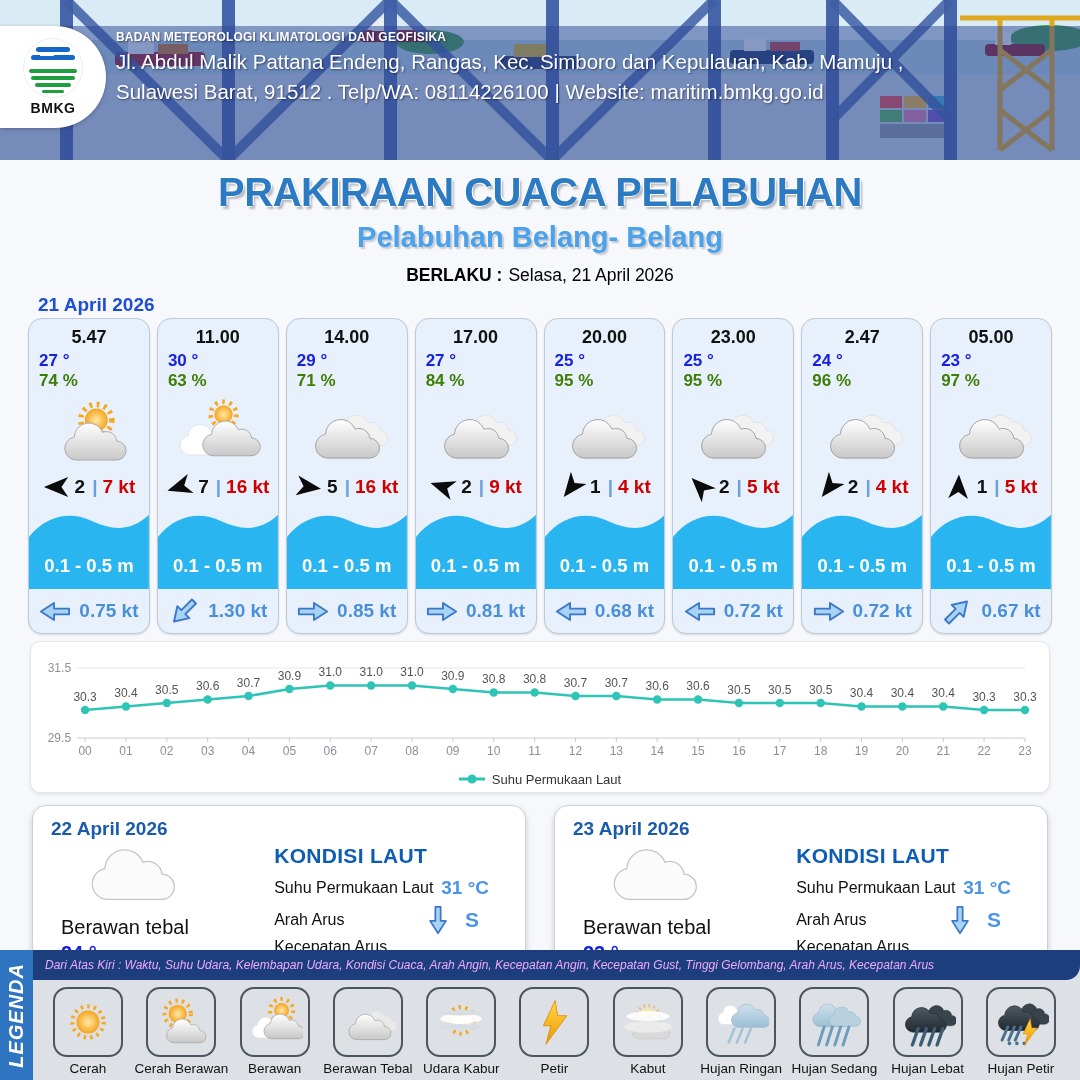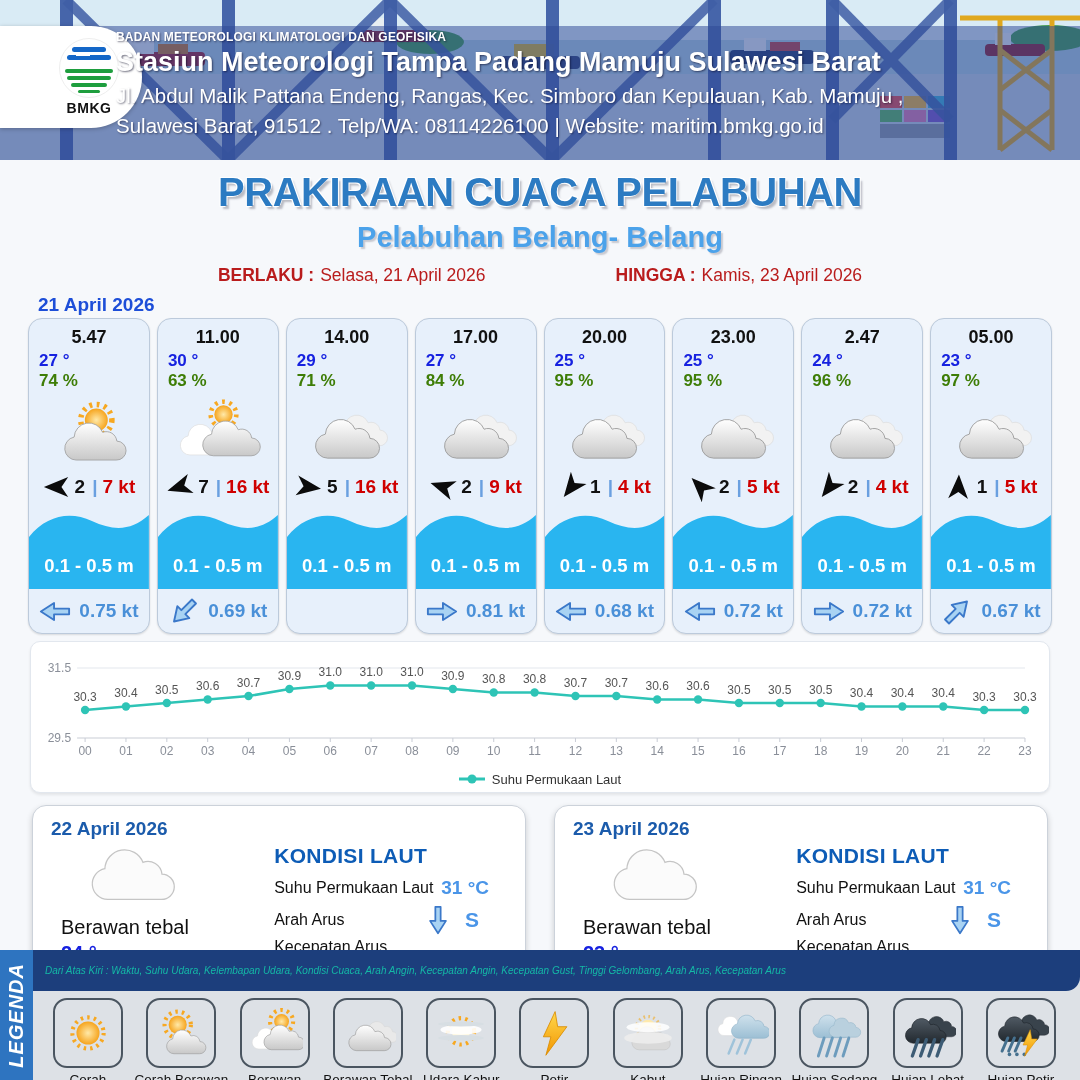--- a/index.html
+++ b/index.html
@@ -4,35 +4,35 @@
 <style>
   html,body{margin:0;padding:0;}
   body{width:1080px;height:1080px;overflow:hidden;background:#f6f8fb;
        font-family:"Liberation Sans",sans-serif;position:relative;}
 
   
   .hdr{position:relative;width:1080px;height:160px;overflow:hidden;background:#cfe4f0;}
   .hdr svg.scene{position:absolute;inset:0;}
   .logo{position:absolute;left:0;top:26px;width:106px;height:102px;background:#fff;
         border-radius:0 52px 52px 0;display:flex;flex-direction:column;align-items:center;
-        justify-content:center;z-index:3;box-shadow:0 1px 4px rgba(0,0,0,.25);padding-left:36px;}
+        justify-content:center;z-index:3;box-shadow:0 1px 4px rgba(0,0,0,.25);}
   .logo .glb{width:58px;height:58px;border-radius:50%;overflow:hidden;background:#fff;border:1px solid #eee;}
   .logo .t{font-size:14px;font-weight:bold;color:#111;margin-top:2px;letter-spacing:.5px;}
   .htx{position:absolute;left:116px;top:30px;z-index:3;color:#fff;}
   .htx .l1{font-size:12px;font-weight:bold;letter-spacing:.2px;text-shadow:1px 1px 2px rgba(0,0,30,.5);}
   .htx .l2{font-size:27px;font-weight:bold;margin-top:3px;text-shadow:1px 1px 2px rgba(0,0,30,.55);}
   .htx .l3,.htx .l4{font-size:20.5px;margin-top:6px;text-shadow:1px 1px 2px rgba(0,0,30,.5);}
 
   
   .titlebox{text-align:center;padding-top:10px;}
   .t-main{font-size:40px;font-weight:bold;color:#2c7bc2;letter-spacing:-.5px;
           text-shadow:-1px -1px 0 #fff,1px -1px 0 #fff,-1px 1px 0 #fff,2.5px 2.5px 2px rgba(50,50,70,.3);}
   .t-sub{font-size:29px;font-weight:bold;color:#4ba2ea;margin-top:6px;
          text-shadow:2px 2px 1.5px rgba(60,60,80,.25);}
-  .t-valid{margin-top:11px;font-size:17.5px;color:#b91c1c;display:flex;justify-content:center;gap:130px;}
+  .t-valid{margin-top:11px;font-size:17.5px;color:#000000;display:flex;justify-content:center;gap:130px;}
   .t-valid b{font-weight:bold;margin-right:6px;}
 
   
   .fdate{margin:8px 0 2px 38px;font-size:19px;font-weight:bold;color:#1d4ed8;}
   .cards{display:flex;gap:7px;margin:0 28px;}
   .fc{flex:1;background:#e7f0fb;border:1px solid #bccadb;border-radius:14px;overflow:hidden;
       display:flex;flex-direction:column;box-shadow:0 1px 2px rgba(0,0,0,.12);}
   .fc .tm{text-align:center;font-size:18px;font-weight:bold;color:#111;padding-top:8px;}
   .fc .tr{display:flex;justify-content:space-between;padding:3px 10px 0 10px;font-size:17px;font-weight:bold;flex-direction:column;}
   .fc .tp{color:#1722e0;}
@@ -84,22 +84,22 @@
   .kwave svg{position:absolute;inset:0;width:100%;height:100%;}
   .kwave span{position:absolute;left:0;right:0;bottom:7px;text-align:center;color:#fff;
               font-size:19px;font-weight:bold;}
 
   
   .legend{position:absolute;left:0;right:0;bottom:0;height:130px;background:#dde1e6;}
   .legband{position:absolute;left:0;top:0;bottom:0;width:33px;background:#2e74c0;
            display:flex;align-items:center;justify-content:center;z-index:2;}
   .legband span{writing-mode:vertical-rl;transform:rotate(180deg);color:#fff;font-weight:bold;
                 font-style:italic;font-size:20px;letter-spacing:1px;}
-  .legnote{margin-left:33px;background:#1c3e7c;color:#14b8a6;font-style:italic;font-size:10px;
-           padding:15px 12px;border-radius:0 0 14px 0;}
+  .legnote{margin-left:33px;background:#1c3e7c;color:#f0abfc;font-style:italic;font-size:12px;
+           padding:8px 12px;border-radius:0 0 14px 0;}
   .legitems{margin-left:33px;display:flex;justify-content:space-between;padding:7px 14px 0 10px;}
   .legit{display:flex;flex-direction:column;align-items:center;width:90px;}
   .legbox{width:66px;height:66px;border:2px solid #4a5560;border-radius:14px;background:#dde1e6;
           display:flex;align-items:center;justify-content:center;}
   .leglab{font-size:13.5px;color:#111;margin-top:4px;white-space:nowrap;}
 </style>
 </head>
 <body>
 
 <svg width="0" height="0" style="position:absolute">
@@ -226,32 +226,30 @@
             <rect x="7" y="37" width="44" height="4" rx="2"></rect>
             <rect x="11" y="44" width="36" height="4" rx="2"></rect>
             <rect x="18" y="51" width="22" height="3" rx="1.5"></rect>
           </g>
       </svg>
     </div>
     <div class="t">BMKG</div>
   </div>
   <div class="htx">
     <div class="l1">BADAN METEOROLOGI KLIMATOLOGI DAN GEOFISIKA</div>
-    <div class="l2">Stasiun Meteorologi Tampa Padang Mamuju Sulawesi Barat</div>
     <div class="l3">Jl. Abdul Malik Pattana Endeng, Rangas, Kec. Simboro dan Kepulauan, Kab. Mamuju ,</div>
     <div class="l4">Sulawesi Barat, 91512 . Telp/WA: 08114226100 | Website: maritim.bmkg.go.id</div>
   </div>
 </div>
 
 <div class="titlebox">
   <div class="t-main">PRAKIRAAN CUACA PELABUHAN</div>
   <div class="t-sub">Pelabuhan Belang- Belang</div>
   <div class="t-valid">
     <span><b>BERLAKU :</b><span>Selasa, 21 April 2026</span></span>
-    <span><b>HINGGA :</b><span>Kamis, 23 April 2026</span></span>
   </div>
 </div>
 
 <div class="fdate">21 April 2026</div>
 
 <div class="cards" id="cards">
   <div class="fc">
     <div class="tm">5.47</div>
     <div class="tr">
       <span class="tp">27 °</span>
@@ -314,21 +312,21 @@
         <path d="M0 30 C18 8 42 4 64 14 C86 24 104 24 122 8 L122 82 L0 82 Z" fill="#29b5f0"></path>
       </svg>
       <span>0.1 - 0.5 m</span>
     </div>
     <div class="cu">
       <span class="rot" style="transform: rotate(135deg);">
         <svg width="32" height="23" viewBox="0 0 34 24">
             <use href="#oarrP" fill="#a9d3f3" stroke="#3b78c9" stroke-width="2" stroke-linejoin="round"></use>
           </svg>
       </span>
-      <span>0.69 kt</span>
+      <span>1.30 kt</span>
     </div>
   </div>
 
   <div class="fc">
     <div class="tm">14.00</div>
     <div class="tr">
       <span class="tp">29 °</span>
       <span class="rh">71 %</span>
     </div>
     <div class="ic">
@@ -344,20 +342,28 @@
       </span>
       <span class="wn">5</span>
       <span class="sep">|</span>
       <span class="gs">16 kt</span>
     </div>
     <div class="wv">
       <svg viewBox="0 0 122 82" preserveAspectRatio="none">
         <path d="M0 30 C18 8 42 4 64 14 C86 24 104 24 122 8 L122 82 L0 82 Z" fill="#29b5f0"></path>
       </svg>
       <span>0.1 - 0.5 m</span>
+    </div>
+    <div class="cu">
+      <span class="rot" style="transform: rotate(0deg);">
+        <svg width="32" height="23" viewBox="0 0 34 24">
+            <use href="#oarrP" fill="#a9d3f3" stroke="#3b78c9" stroke-width="2" stroke-linejoin="round"></use>
+          </svg>
+      </span>
+      <span>0.85 kt</span>
     </div>
   </div>
 
   <div class="fc">
     <div class="tm">17.00</div>
     <div class="tr">
       <span class="tp">27 °</span>
       <span class="rh">84 %</span>
     </div>
     <div class="ic">

